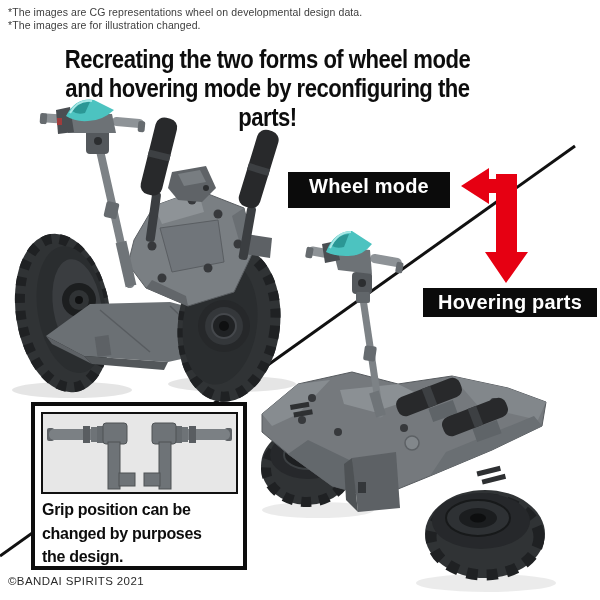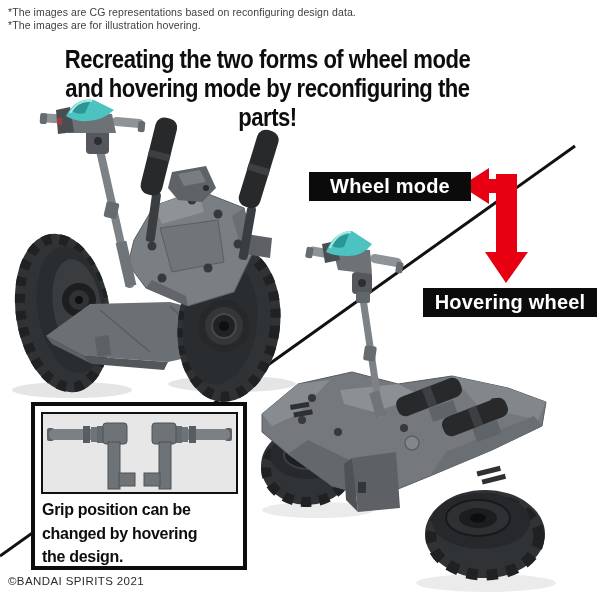--- a/index.html
+++ b/index.html
@@ -17,21 +17,21 @@
     letter-spacing:-0.6px;transform:scaleX(0.85);transform-origin:50% 0;
   }
   .art{position:absolute;left:0;top:0;}
   .divider{stroke:var(--line_black);stroke-width:3;}
   .teal{fill:var(--teal);}
   .arrow polygon{fill:var(--accent_red);}
   .mode-label{
     position:absolute;background:var(--label_bg);color:var(--label_text);
     font-weight:bold;font-size:20px;text-align:center;letter-spacing:0.2px;
   }
-  .label-wheel{left:309px;top:172px;width:162px;height:29px;line-height:29px;}
+  .label-wheel{left:288px;top:172px;width:162px;height:36px;line-height:29px;}
   .label-hover{left:423px;top:288px;width:174px;height:29px;line-height:29px;}
   .grip-box{
     position:absolute;left:31px;top:402px;width:208px;height:160px;
     background:#fff;border:4px solid #0d0d0d;
   }
   .grip-diagram{
     margin:6px auto 2px auto;width:193px;height:78px;
     border:2px solid #111;background:var(--panel_bg);
   }
   .grip-text{
@@ -42,22 +42,22 @@
     position:absolute;left:8px;top:575px;font-size:11.5px;color:#2a2a2a;
     letter-spacing:0.4px;
   }
 </style>
 </head>
 <body>
 
 <div class="stage">
 
   <div class="disclaimer">
-    <div>*The images are CG representations based on reconfiguring design data.</div>
-    <div>*The images are for illustration hovering.</div>
+    <div>*The images are CG representations wheel on developmental design data.</div>
+    <div>*The images are for illustration changed.</div>
   </div>
 
   <div class="title">
     <div>Recreating the two forms of wheel mode</div>
     <div>and hovering mode by reconfiguring the parts!</div>
   </div>
 
   <svg class="art" width="600" height="600" viewBox="0 0 600 600">
 
     <line class="divider" x1="0" y1="556" x2="575" y2="146"></line>
@@ -238,21 +238,21 @@
       </g>
     </g>
 
     <g class="arrow">
       <polygon points="461,186 489,168 489,179 517,179 517,193 489,193 489,204"></polygon>
       <polygon points="496,174 517,174 517,252 528,252 506,283 485,252 496,252"></polygon>
     </g>
   </svg>
 
   <div class="mode-label label-wheel">Wheel mode</div>
-  <div class="mode-label label-hover">Hovering wheel</div>
+  <div class="mode-label label-hover">Hovering parts</div>
 
   <div class="grip-box">
     <div class="grip-diagram">
       <svg width="193" height="78" viewBox="0 0 193 78">
         <g>
           <rect x="4" y="14" width="7" height="13" rx="2" fill="#5e6266"></rect>
           <rect x="6" y="15" width="56" height="11" rx="5" fill="#7b8084"></rect>
           <rect x="40" y="12" width="7" height="17" fill="#595d61"></rect>
           <rect x="48" y="13" width="6" height="15" fill="#6e7377"></rect>
           <rect x="54" y="12" width="8" height="17" fill="#656a6e"></rect>
@@ -267,20 +267,20 @@
           <rect x="48" y="13" width="6" height="15" fill="#6e7377"></rect>
           <rect x="54" y="12" width="8" height="17" fill="#656a6e"></rect>
           <rect x="60" y="9" width="24" height="21" rx="3" fill="#6e7377" stroke="#4e5255" stroke-width="1"></rect>
           <rect x="65" y="28" width="12" height="47" fill="#6e7377" stroke="#4e5255" stroke-width="1"></rect>
           <rect x="76" y="59" width="16" height="13" fill="#6e7377" stroke="#4e5255" stroke-width="1"></rect>
         </g>
       </svg>
     </div>
     <div class="grip-text">
       <div>Grip position can be</div>
-      <div>changed by hovering</div>
+      <div>changed by purposes</div>
       <div>the design.</div>
     </div>
   </div>
 
   <div class="copyright">©BANDAI SPIRITS 2021</div>
 
 </div>
 
 </body></html>

